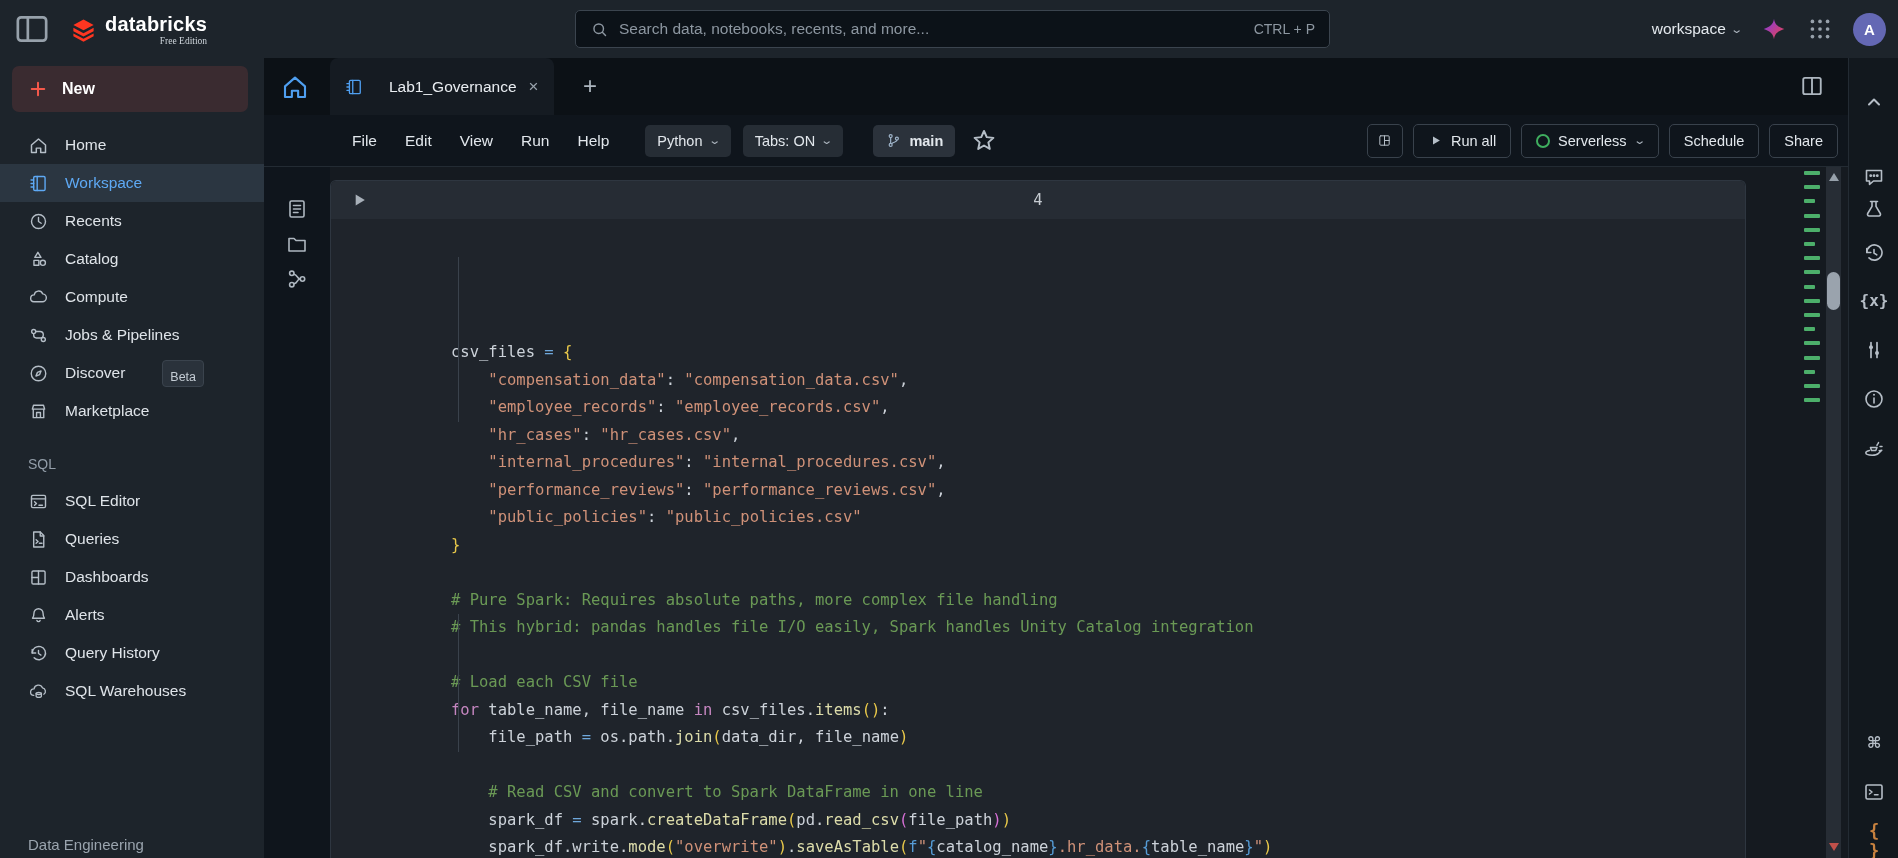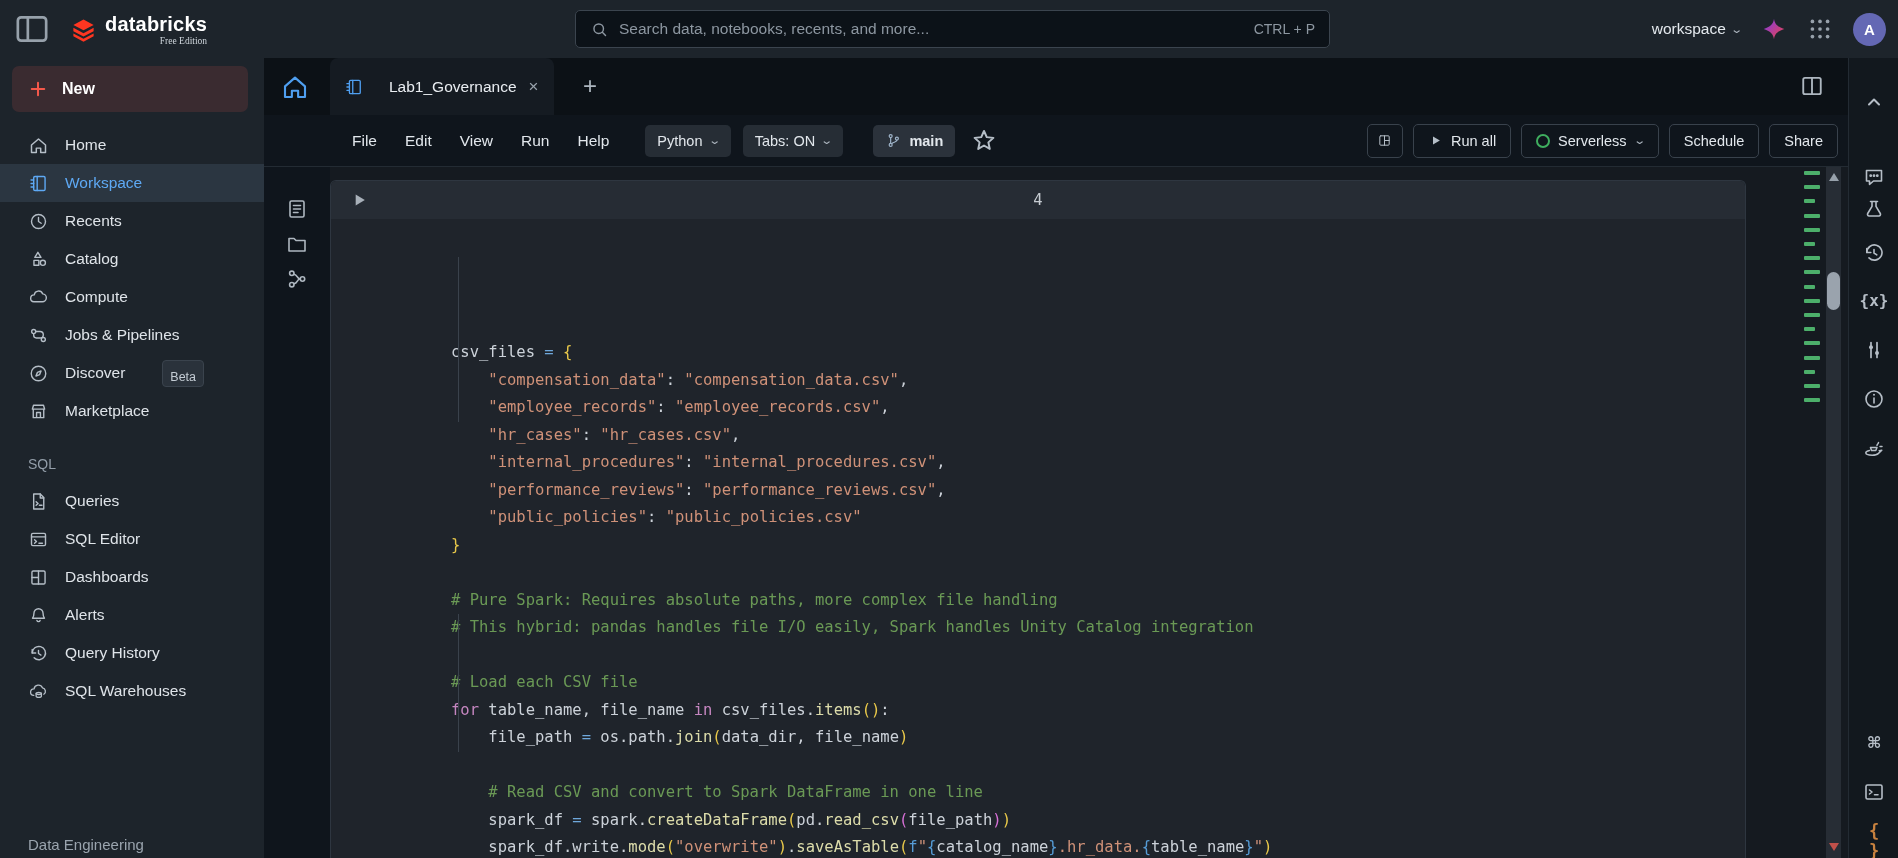--- a/index.html
+++ b/index.html
@@ -270,34 +270,34 @@
             </svg>
           </span>
           <span>Marketplace</span>
         </div>
       </nav>
     <div class="side-section">SQL</div>
     <nav id="side-sql">
         <div class="side-item">
           <span class="sicon">
             <svg viewBox="0 0 24 24" fill="none" stroke="currentColor" stroke-width="1.6" stroke-linecap="round" stroke-linejoin="round">
+              <rect x="4" y="5" width="16" height="14" rx="1.5"></rect>
+              <path d="M4 9h16M7.5 12.2l2.2 2-2.2 2M12.5 16.2h4"></path>
+            </svg>
+          </span>
+          <span>SQL Editor</span>
+        </div>
+        <div class="side-item">
+          <span class="sicon">
+            <svg viewBox="0 0 24 24" fill="none" stroke="currentColor" stroke-width="1.6" stroke-linecap="round" stroke-linejoin="round">
               <path d="M6.5 3.5h7.5l4 4V20.5H6.5z"></path>
               <path d="M14 3.5V8h4M9.3 12.2l2.2 2-2.2 2M13 16.2h3"></path>
             </svg>
           </span>
           <span>Queries</span>
-        </div>
-        <div class="side-item">
-          <span class="sicon">
-            <svg viewBox="0 0 24 24" fill="none" stroke="currentColor" stroke-width="1.6" stroke-linecap="round" stroke-linejoin="round">
-              <rect x="4" y="5" width="16" height="14" rx="1.5"></rect>
-              <path d="M4 9h16M7.5 12.2l2.2 2-2.2 2M12.5 16.2h4"></path>
-            </svg>
-          </span>
-          <span>SQL Editor</span>
         </div>
         <div class="side-item">
           <span class="sicon">
             <svg viewBox="0 0 24 24" fill="none" stroke="currentColor" stroke-width="1.6" stroke-linecap="round" stroke-linejoin="round">
               <rect x="4.5" y="4.5" width="15" height="15" rx="1.5"></rect>
               <path d="M12 4.5v15M4.5 12H12"></path>
             </svg>
           </span>
           <span>Dashboards</span>
         </div>

